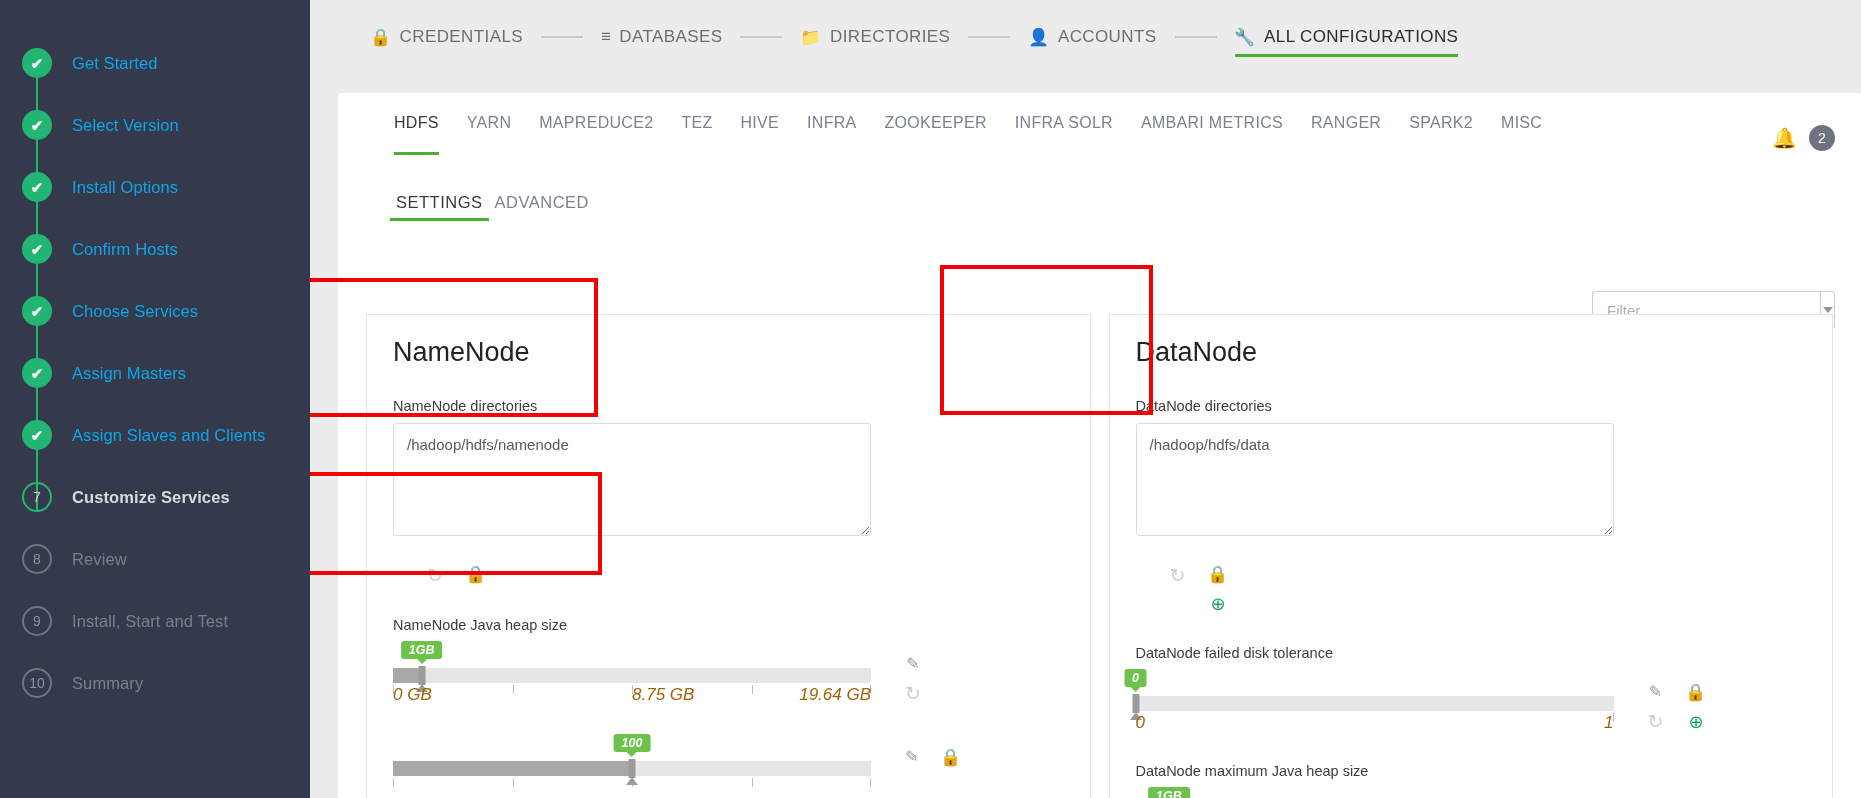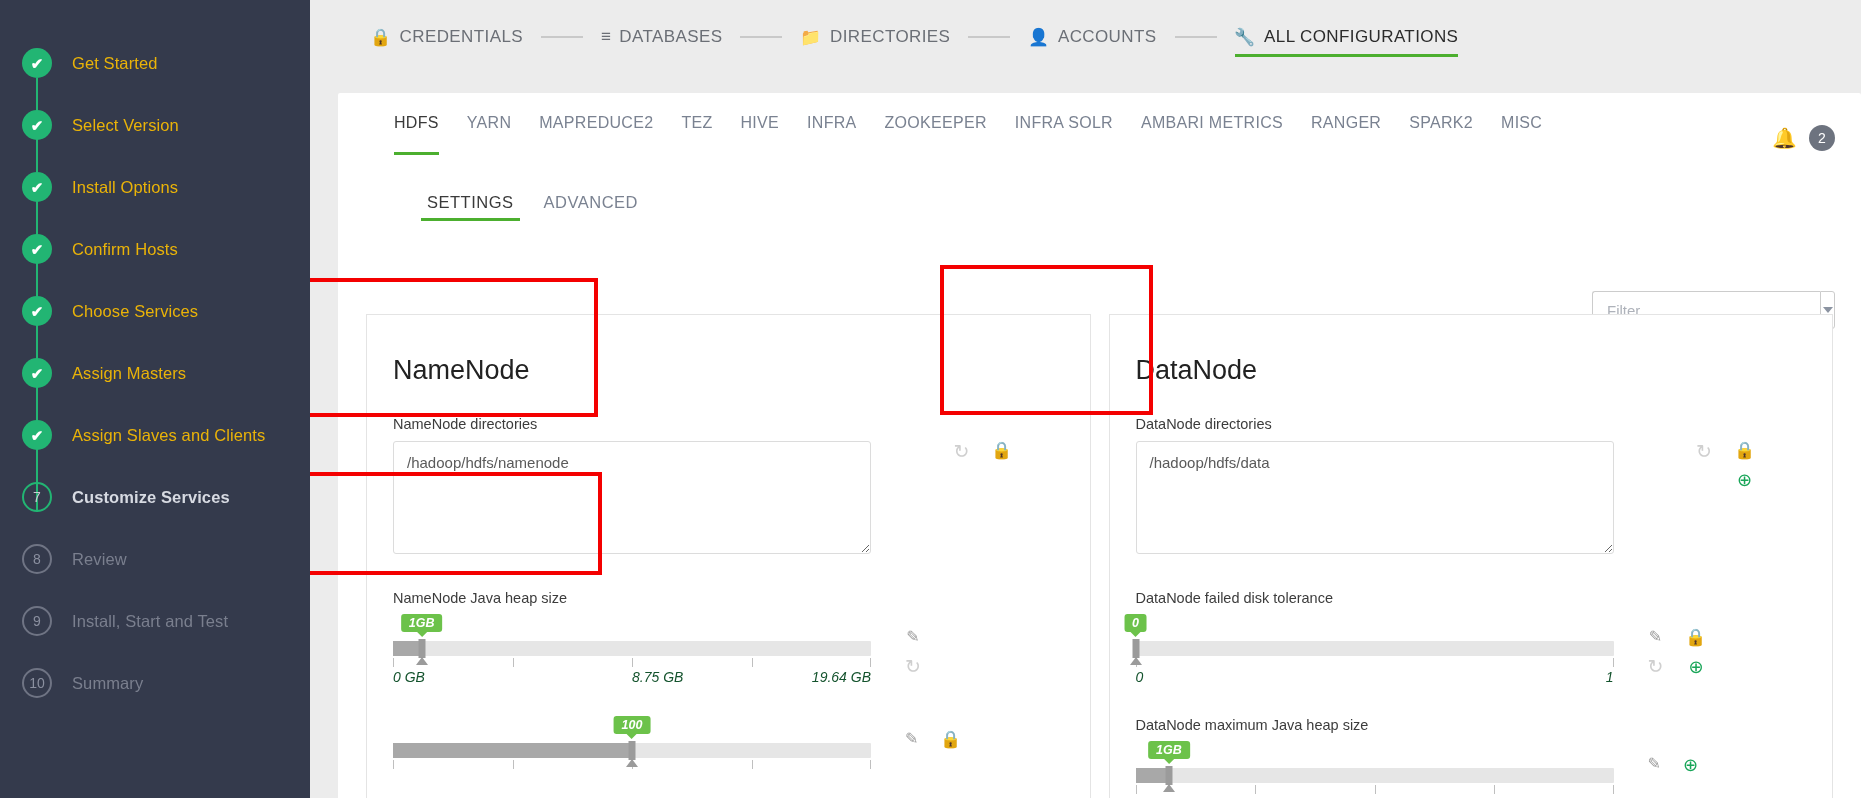--- a/index.html
+++ b/index.html
@@ -39,21 +39,21 @@
   .step-marker .check { font-size: 15px; line-height: 1; font-weight: bold; }
   .connector {
     position: absolute;
     left: 36px; top: 46px;
     width: 2px; height: 62px;
     background: #22b573; z-index: 1;
   }
   .step-label {
     margin-left: 20px;
     font-size: 16.5px;
-    color: #eab308;
+    color: #0ea5e9;
     letter-spacing: .1px;
     white-space: nowrap;
   }
   .step-label.current { color: #d7dae2; font-weight: bold; }
   .step-label.pending { color: #7a7f8e; }
 
   
   .main {
     flex: 1; height: 798px;
     background: #ececec;
@@ -158,22 +158,22 @@
     font-family: "Liberation Sans", sans-serif;
   }
   .filter-input::placeholder { color: #aeb2ba; }
   .filter-caret {
     border: 1px solid #ccc; background: #fff; width: 34px;
     display: flex; align-items: center; justify-content: center;
     border-radius: 0 3px 3px 0; cursor: pointer;
   }
 
   .sub-tabs {
-    display: flex; gap: 18px;
-    padding-left: 83px; margin-top: 38px;
+    display: flex; 
+    padding-left: 52px; margin-top: 38px;
   }
   .sub-tab {
     font-size: 16.5px; color: #7a8291; letter-spacing: .5px;
     padding: 0 6px 9px 6px; position: relative; cursor: pointer;
   }
   .sub-tab.active { color: #3a3a3a; }
   .sub-tab.active::after {
     content: ""; position: absolute; left: 0; right: 0; bottom: 0;
     height: 3px; background: #4caf2f;
   }
@@ -187,23 +187,23 @@
     width: 725px;
     border: 1px solid #e4e4e4;
     border-bottom: none;
     background: #fff;
     padding: 22px 0 0 0;
     min-height: 540px;
     position: relative;
   }
   .panel h2 {
     font-size: 27px; font-weight: normal; color: #222;
-    padding-left: 26px; margin-bottom: 30px; margin-top: 18px;
-  }
-  .field-row { display: flex; padding: 0 0 0 26px; position: relative; }
+    padding-left: 26px; margin-bottom: 30px;
+  }
+  .field-row { display: flex; padding: 0 0 0 26px; position: relative; flex-direction: column; }
   .field-main { flex: 1; }
   .field-label { font-size: 14.5px; color: #3c3c3c; margin-bottom: 9px; }
   textarea.cfg {
     width: 478px; height: 113px;
     border: 1px solid #dcdcdc; border-radius: 3px;
     padding: 11px 13px; font-size: 15px; color: #5a5a5a;
     resize: vertical; outline: none;
     font-family: "Liberation Sans", sans-serif;
     line-height: 1.3;
   }
@@ -253,22 +253,22 @@
   .pip {
     position: absolute; top: 17px;
     width: 1px; height: 9px; background: #bfbfbf;
   }
   .handle-arrow {
     position: absolute; top: 16px; transform: translateX(-50%);
     border-left: 6px solid transparent; border-right: 6px solid transparent;
     border-bottom: 8px solid #9b9b9b;
   }
   .scale {
-    position: relative; margin-top: 13px; height: 16px;
-    font-size: 14px; color: #14532d;
+    position: relative; margin-top: 2px; height: 16px;
+    font-size: 17px; color: #a16207;
   }
   .scale span { position: absolute; top: 0; }
 
   
   .annot {
     position: absolute;
     border: 4px solid #f40000;
     pointer-events: none;
     z-index: 40;
   }

